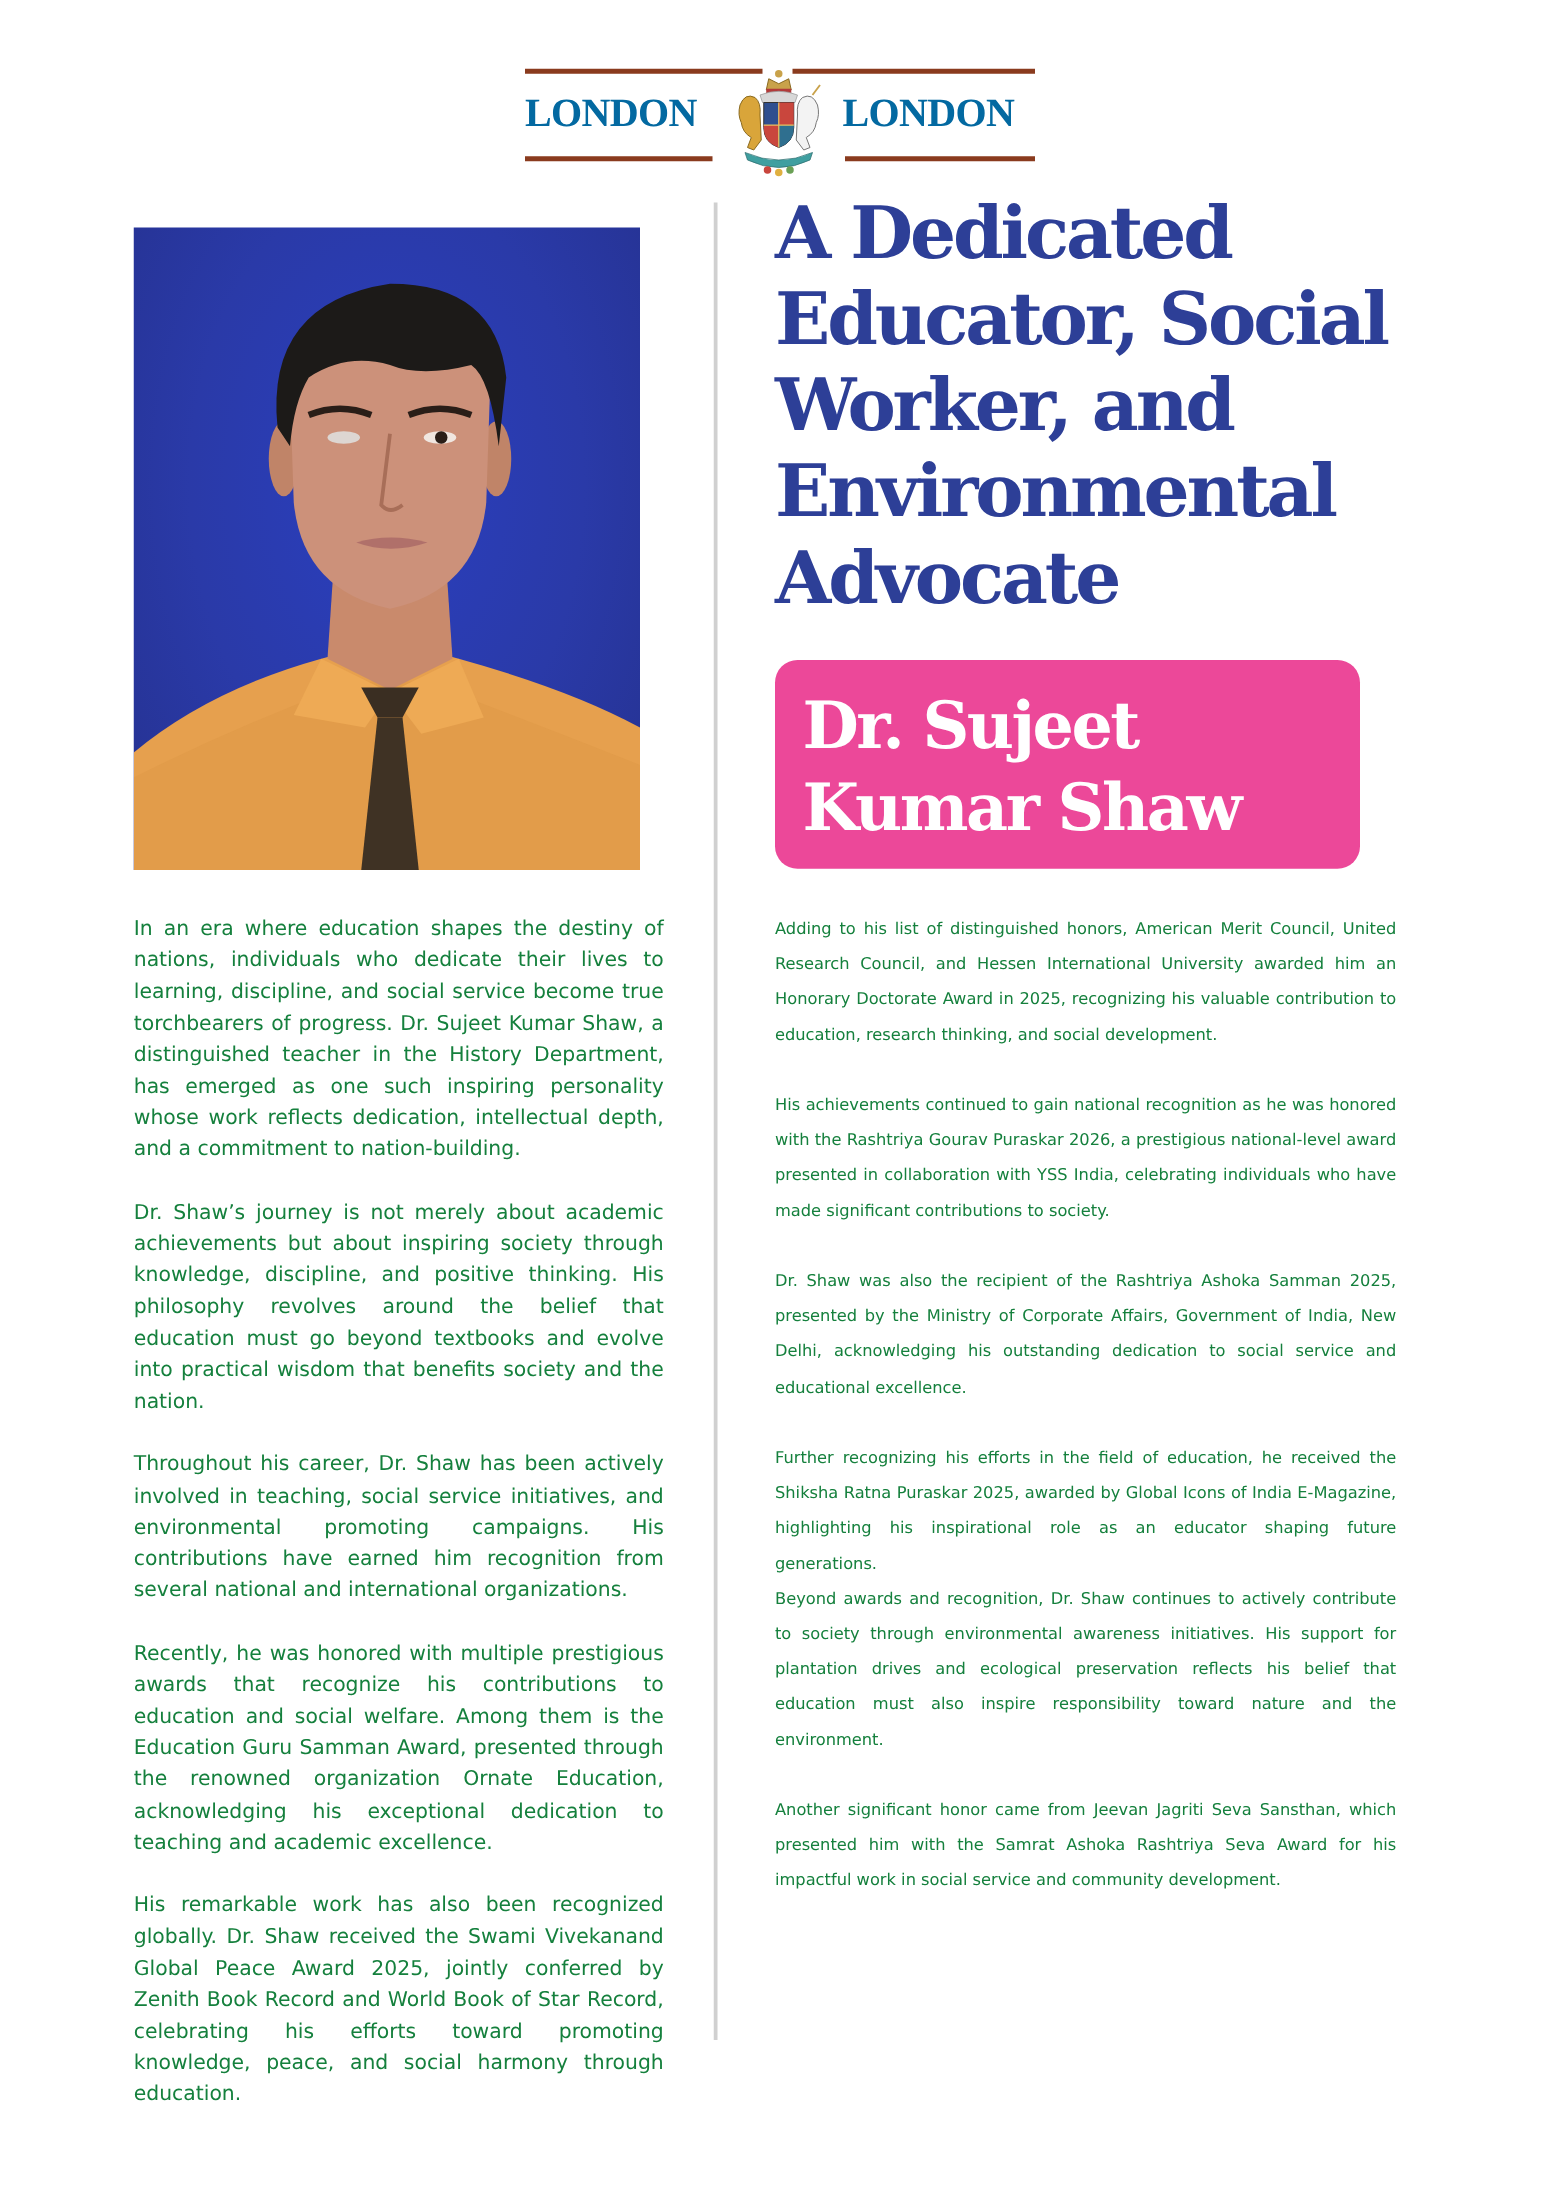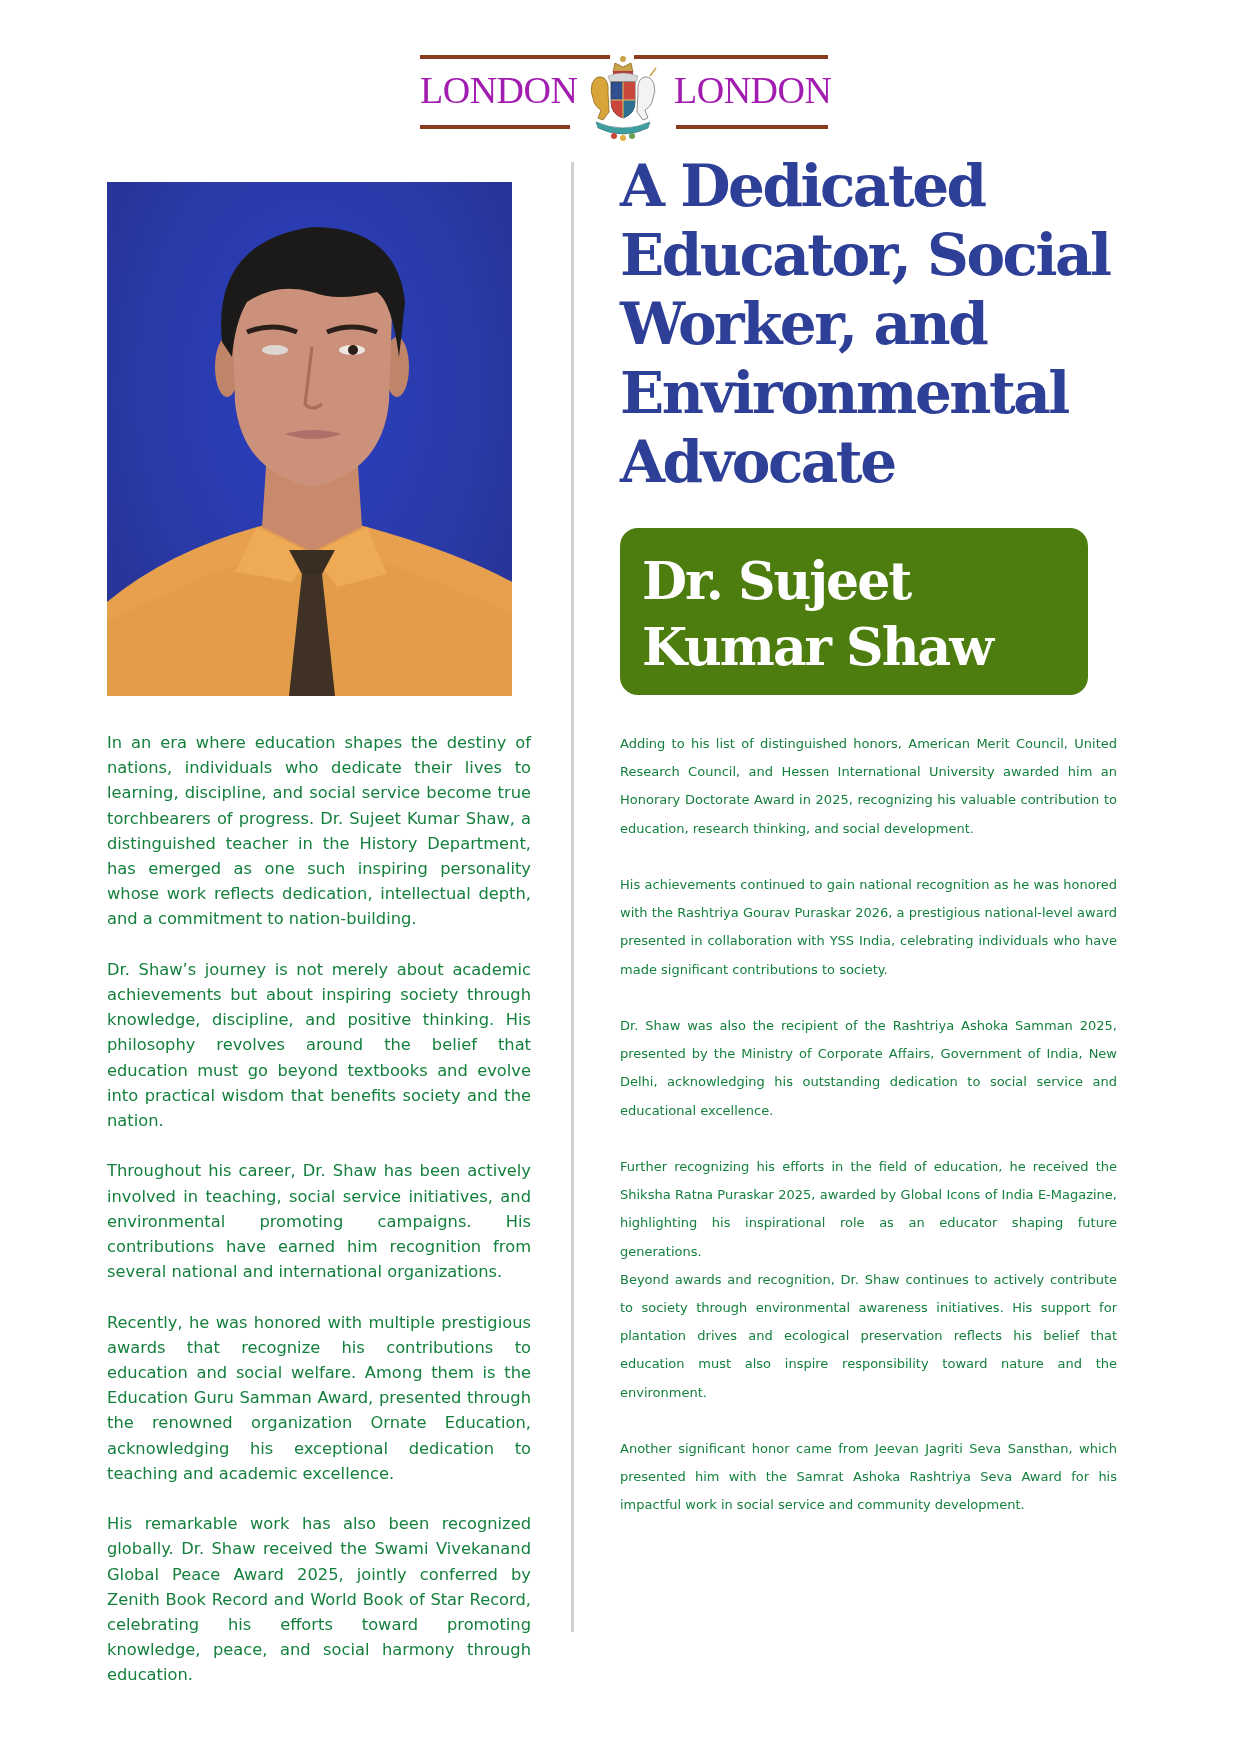--- a/index.html
+++ b/index.html
@@ -5,38 +5,38 @@
   html, body { margin:0; padding:0; background:#ffffff; }
   body { width:1241px; height:1755px; position:relative; overflow:hidden; font-family:"DejaVu Sans", sans-serif; }
 
   
   .masthead { position:absolute; left:420px; top:54px; width:408px; height:90px; }
   .mh-rule { position:absolute; height:4px; background:#8a3b1e; }
   .mh-rule.top-l { left:0; top:1px; width:190px; }
   .mh-rule.top-r { left:214px; top:1px; width:194px; }
   .mh-rule.bot-l { left:0; top:71px; width:150px; }
   .mh-rule.bot-r { left:256px; top:71px; width:152px; }
-  .mh-word { position:absolute; top:14px; font-family:"Liberation Serif", serif; font-weight:normal; font-size:38px; color:#a21caf; letter-spacing:-0.5px; line-height:44px; }
+  .mh-word { position:absolute; top:14px; font-family:"Liberation Serif", serif; font-weight:bold; font-size:32px; color:#0369a1; letter-spacing:-0.5px; line-height:44px; }
   .mh-word.left { left:0; }
   .mh-word.right { left:254px; }
   .crest { position:absolute; left:158px; top:0; width:90px; height:90px; }
 
   
   .photo { position:absolute; left:107px; top:182px; width:405px; height:514px; overflow:hidden;
            background:radial-gradient(ellipse at 50% 40%, #2a3fbf 0%, #2a3aa8 55%, #25318f 100%); }
 
   
   .divider { position:absolute; left:571px; top:162px; width:3px; height:1470px; background:#d0d0d0; }
 
   
   .headline { position:absolute; left:620px; top:152px; width:520px; margin:0;
               font-family:"DejaVu Serif", serif; font-weight:bold; color:#2d3f97;
               font-size:58px; line-height:69px; letter-spacing:-2.5px; }
   .name-box { position:absolute; left:620px; top:528px; width:468px; height:167px;
-              background:#4d7c0f; border-radius:18px; }
+              background:#ec4899; border-radius:18px; }
   .name-text { position:absolute; left:22px; top:20px; margin:0; color:#ffffff;
                font-family:"DejaVu Serif", serif; font-weight:bold; font-size:52px; line-height:66px; letter-spacing:-2px; }
 
   
   .col { position:absolute; color:#15803d; font-family:"DejaVu Sans", sans-serif; font-weight:400; }
   .col p { margin:0; text-align:justify; }
   .col.left { left:107px; top:730px; width:424px; font-size:16.3px; line-height:25.2px; }
   .col.left p { margin-bottom:25.2px; }
   .col.right { left:620px; top:730px; width:497px; font-size:13px; line-height:28.2px; }
   .col.right p { margin-bottom:28.2px; }

